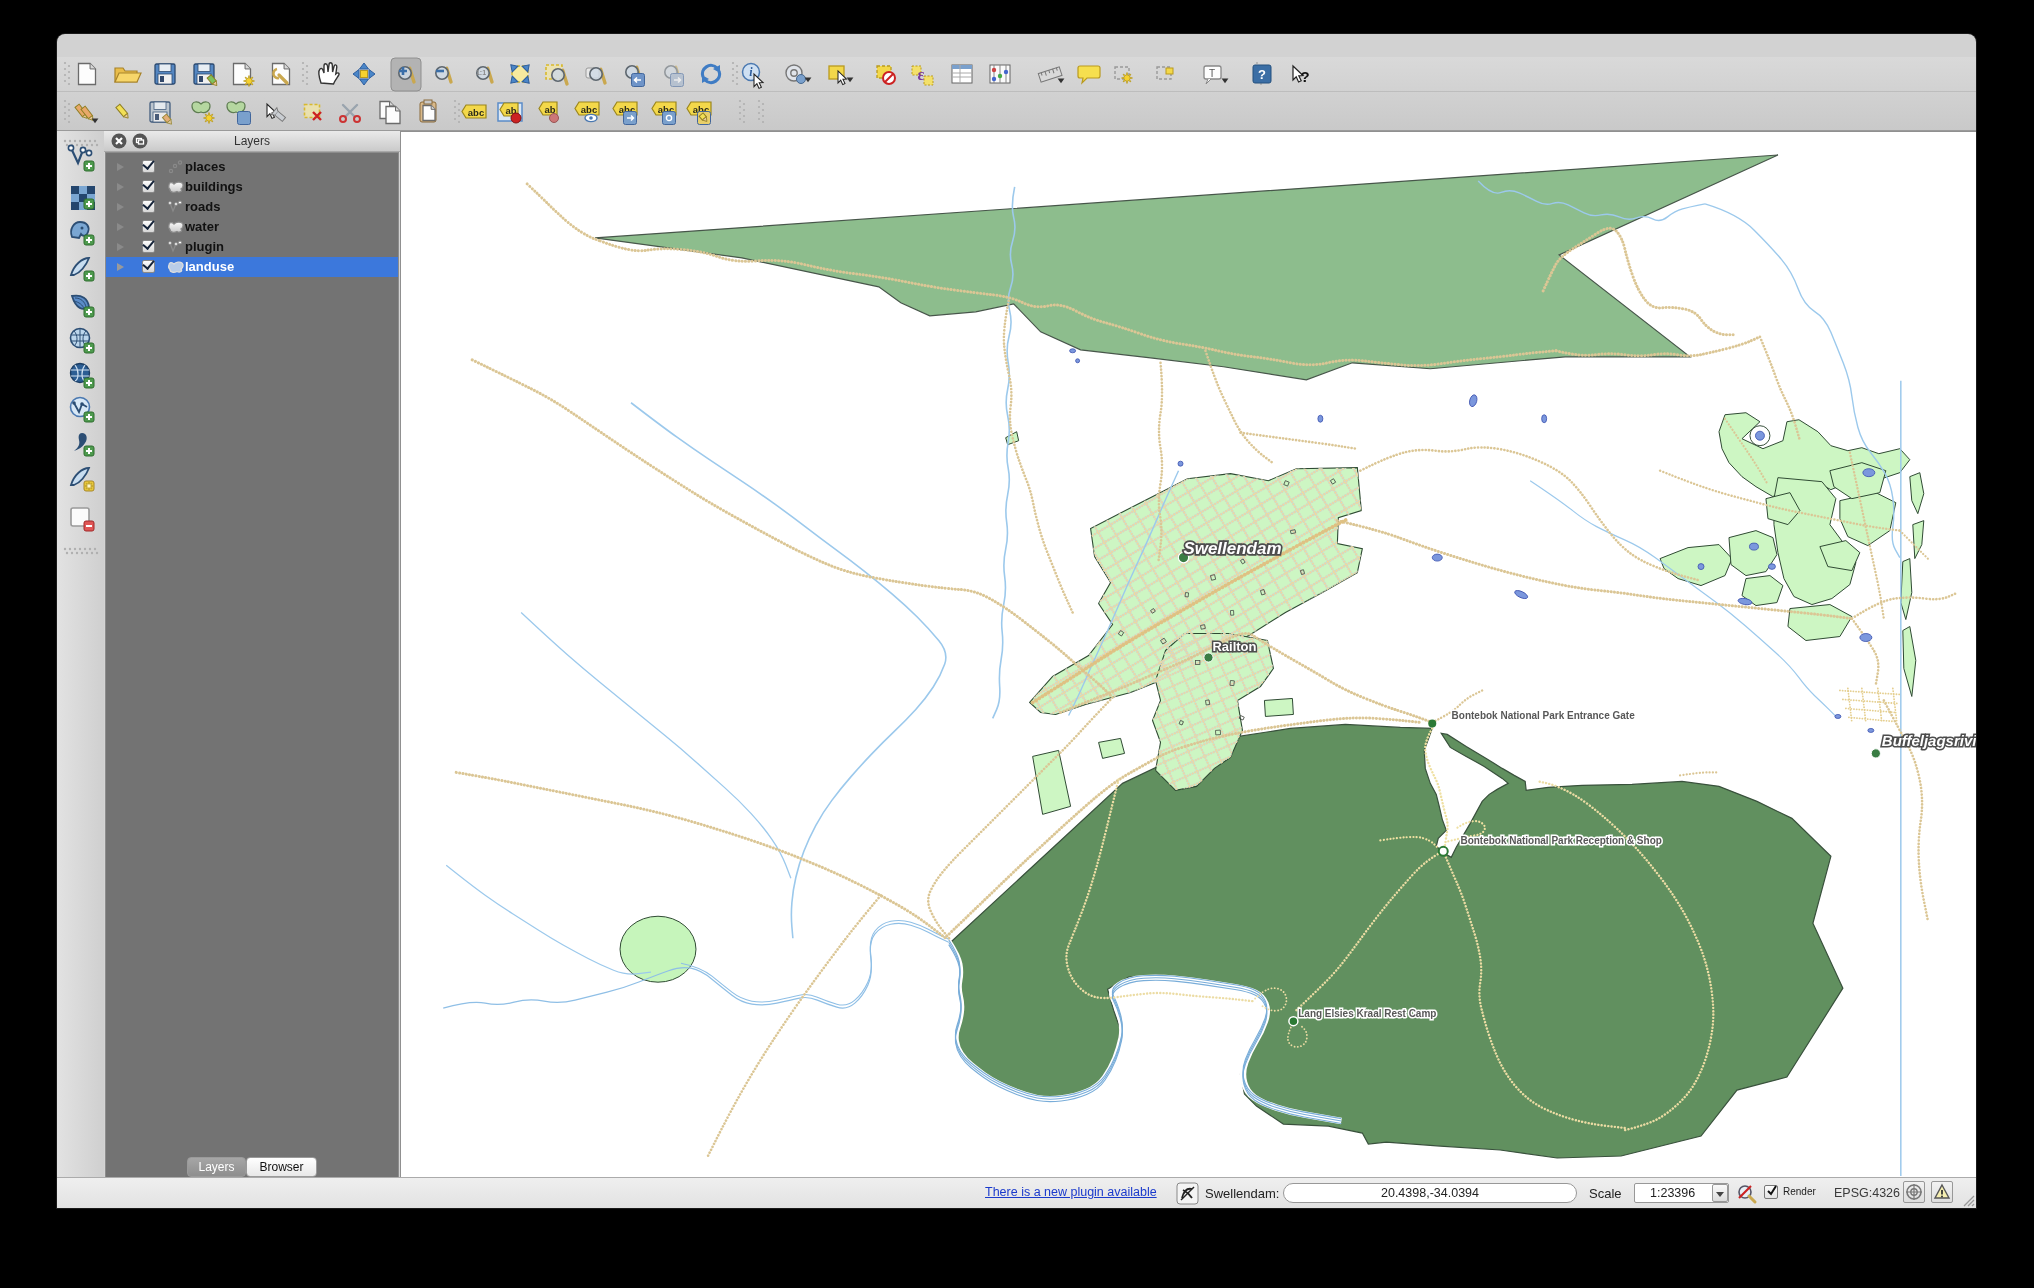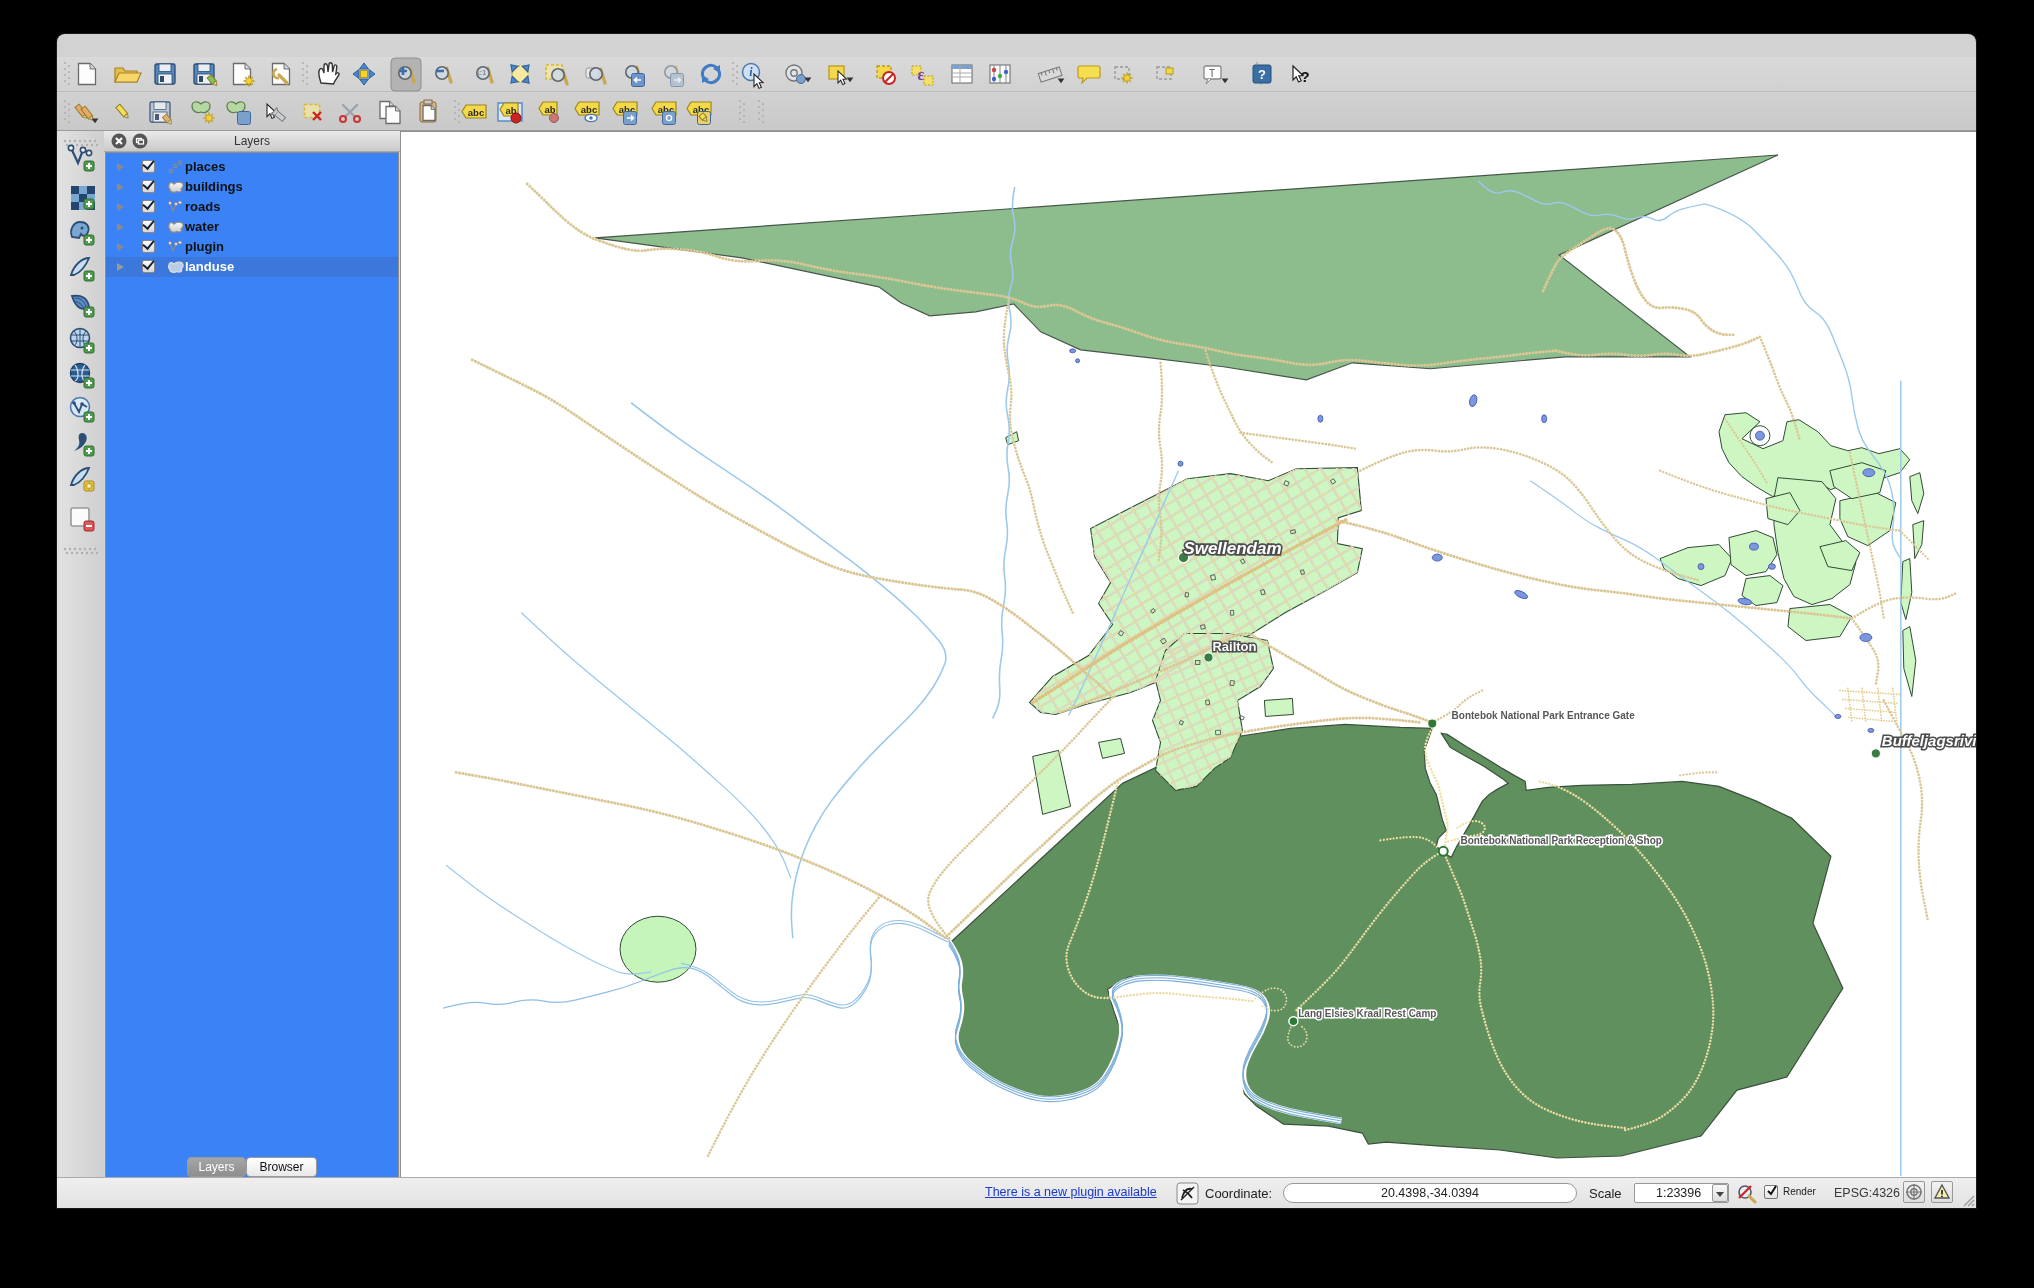--- a/index.html
+++ b/index.html
@@ -13,21 +13,21 @@
 #toolbars{position:absolute;left:0;top:23px;width:100%;height:74px;
  background:linear-gradient(#d9d9d9,#c9c9c9);border-bottom:1px solid #9a9a9a}
 #trow1{position:absolute;left:0;top:0;width:100%;height:35px;border-bottom:1px solid #bdbdbd}
 #content{position:absolute;left:0;top:97px;width:100%;height:1046px;background:#d4d4d4}
 #leftbar{position:absolute;left:0;top:97px;width:47px;height:1046px;
  background:linear-gradient(90deg,#e2e2e2,#cfcfcf)}
 #panel{position:absolute;left:47px;top:97px;width:296px;height:1046px}
 #phead{position:absolute;left:0;top:0;width:100%;height:21px;
  background:linear-gradient(#eaeaea,#cacaca);border-bottom:1px solid #a8a8a8;
  text-align:center;font-size:12px;color:#333;line-height:20px}
-#plist{position:absolute;left:1px;top:21px;width:294px;height:1042px;background:#3b82f6;
+#plist{position:absolute;left:1px;top:21px;width:294px;height:1042px;background:#737373;
  border:1px solid #8c8c8c}
 .prow{position:relative;height:20px;font-size:13px;font-weight:bold;color:#111}
 .tri{position:absolute;left:11px;top:6px;width:0;height:0;border-left:7px solid #8a8a8a;
  border-top:4.5px solid transparent;border-bottom:4.5px solid transparent}
 .cb{position:absolute;left:36px;top:3px;width:13px;height:13px;border:1px solid #888;
  border-radius:2px;background:linear-gradient(#fdfdfd,#d6d6d6)}
 .cb:after{content:"";position:absolute;left:2px;top:-3px;width:5px;height:9px;
  border:solid #16243a;border-width:0 2.5px 2.5px 0;transform:rotate(40deg)}
 .pico{position:absolute;left:61px;top:3px}
 .plab{position:absolute;left:79px;top:2px}
@@ -598,24 +598,24 @@
 </div>
     </div>
 
 <div id="statusbar">
  <a style="position:absolute;left:928px;top:7px;color:#1a3acc;text-decoration:underline;font-size:12.5px">There is a new plugin available</a>
  <svg class="sbi" style="left:1119px" width="24" height="24">
         <rect x="1" y="1" width="21" height="21" rx="3" fill="#f4f4f4" stroke="#888"></rect>
         <path d="M 6 16 C 8 8 12 6 16 7 M 7 8 C 11 10 14 13 16 16" stroke="#222" stroke-width="1.8" fill="none"></path>
         <line x1="5" y1="18" x2="18" y2="5" stroke="#222" stroke-width="1.4"></line>
       </svg>
- <span style="position:absolute;left:1148px;top:8px;font-size:13px">Coordinate:</span>
+ <span style="position:absolute;left:1148px;top:8px;font-size:13px">Swellendam:</span>
  <span style="position:absolute;left:1226px;top:5px;width:294px;height:20px;background:#fff;border:1px solid #989898;border-radius:10px;text-align:center;font-size:12.5px;line-height:19px">20.4398,-34.0394</span>
  <span style="position:absolute;left:1532px;top:8px;font-size:13px">Scale</span>
- <span style="position:absolute;left:1577px;top:5px;width:95px;height:20px;background:#fff;border:1px solid #989898;border-radius:2px;font-size:12.5px;line-height:19px;padding-left:21px">1:23396</span>
+ <span style="position:absolute;left:1577px;top:5px;width:95px;height:20px;background:#fff;border:1px solid #989898;border-radius:2px;font-size:12.5px;line-height:19px;padding-left:15px">1:23396</span>
  <span style="position:absolute;left:1655px;top:6px;width:16px;height:18px;background:linear-gradient(#fafafa,#dcdcdc);border:1px solid #989898;border-radius:2px"></span>
  <svg class="sbi" style="left:1656px;top:11px" width="14" height="10">
         <polygon points="3,3 11,3 7,8" fill="#444"></polygon>
       </svg>
  <svg class="sbi" style="left:1678px;top:4px" width="24" height="24">
         <circle cx="10" cy="10" r="6" fill="#e8eef4" stroke="#556" stroke-width="1.6"></circle>
         <line x1="14" y1="14" x2="20" y2="20" stroke="#caa84f" stroke-width="3" stroke-linecap="round"></line>
         <line x1="4" y1="16" x2="16" y2="4" stroke="#c22" stroke-width="2.2"></line>
       </svg>
  <span style="position:absolute;left:1707px;top:7px;width:14px;height:14px;border:1px solid #777;border-radius:2px;background:linear-gradient(#fdfdfd,#e2e2e2)">

